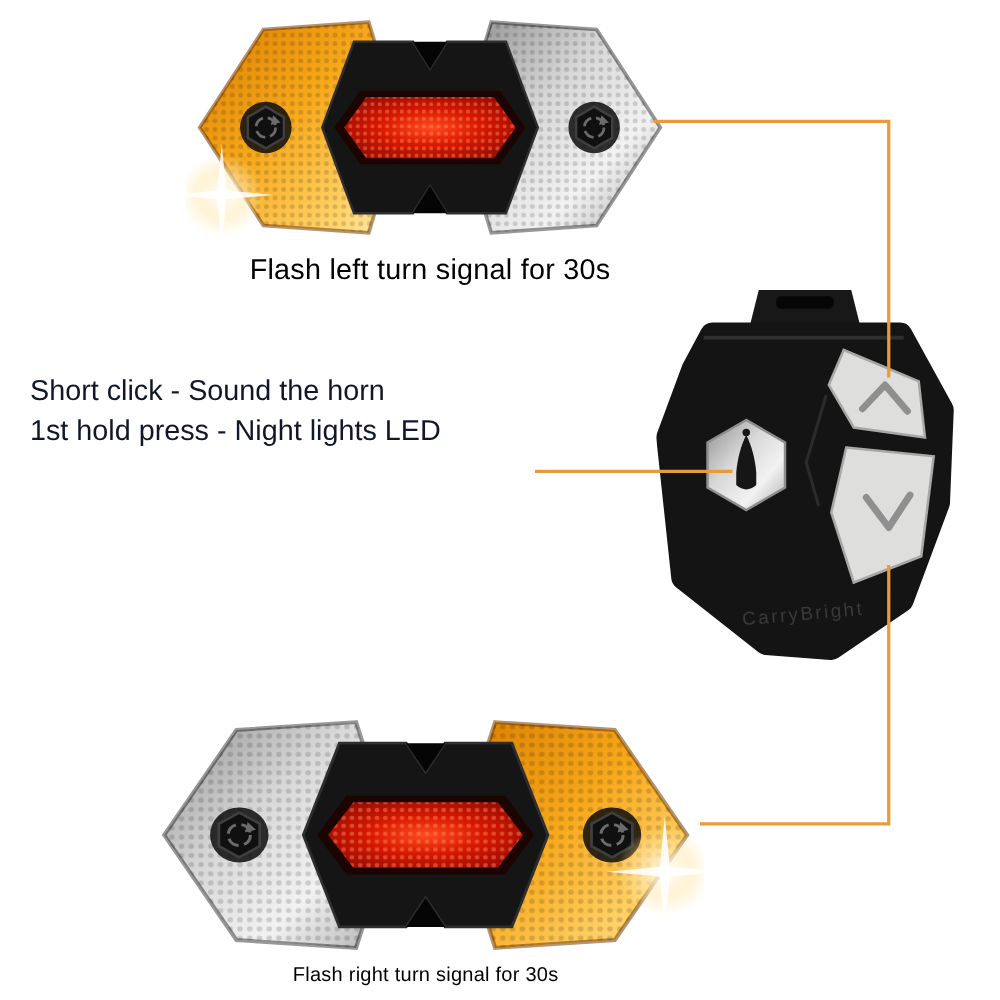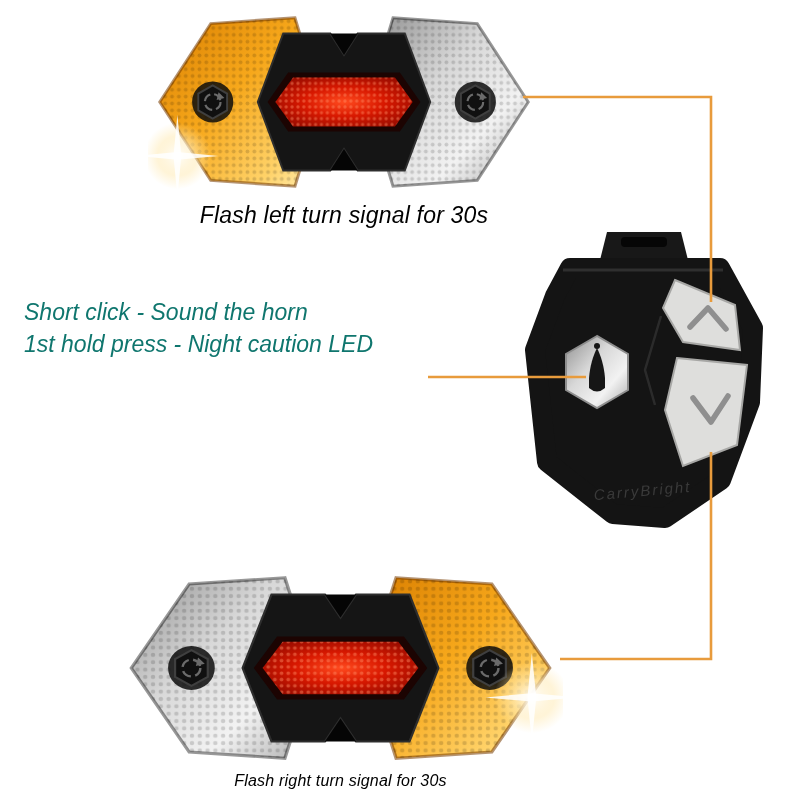--- a/index.html
+++ b/index.html
@@ -1,25 +1,25 @@
 <!DOCTYPE html>
 <html style="--connector: #E89B3C; --amber: #F5A623; --signal_red: #D81800; --silver: #D8D8D8; --body_black: #141414;"><head>
 <meta charset="utf-8">
 <style>
   html,body{margin:0;padding:0;background:#fff;}
   #stage{
     position:relative;width:800px;height:800px;background:#ffffff;
-    font-family:"Liberation Sans", sans-serif;color:#000;overflow:hidden;font-style:italic;
+    font-family:"Liberation Sans", sans-serif;color:#000;overflow:hidden;
   }
   .abs{position:absolute;}
   .caption{
     text-align:center;font-size:23px;color:#000;letter-spacing:0.2px;
   }
   #caption-bottom{font-size:16px;}
-  #instructions{font-size:23px;line-height:32px;color:#0f766e;}
+  #instructions{font-size:23px;line-height:32px;color:#0f172a;}
   .connector{stroke:var(--connector,#E89B3C);stroke-width:2.6;fill:none;}
   svg text{font-family:"Liberation Sans", sans-serif;}
   .defs-holder{position:absolute;width:0;height:0;overflow:hidden;}
 </style>
 </head>
 <body>
 
 <div id="stage">
 
   <svg class="defs-holder" aria-hidden="true">
@@ -97,21 +97,21 @@
       <use href="#hexBolt" x="334" y="100"></use>
 
       <use href="#flare" x="30" y="155"></use>
     </svg>
   </div>
 
   <div id="caption-top" class="abs caption" style="left:148px;top:202px;width:392px;">Flash left turn signal for 30s</div>
 
   <div id="instructions" class="abs" style="left:24px;top:296px;width:410px;">
     <div>Short click - Sound the horn</div>
-    <div>1st hold press - Night caution LED</div>
+    <div>1st hold press - Night lights LED</div>
   </div>
 
   <div class="abs" style="left:525px;top:230px;width:245px;height:305px;">
     <svg viewBox="0 0 245 305" width="245" height="305">
 
       <g>
         <path d="M82,2 L156,2 L164,34 L74,34 Z" fill="#181818"></path>
         <rect x="96" y="7" width="46" height="10" rx="4" fill="#060606"></rect>
       </g>
 

